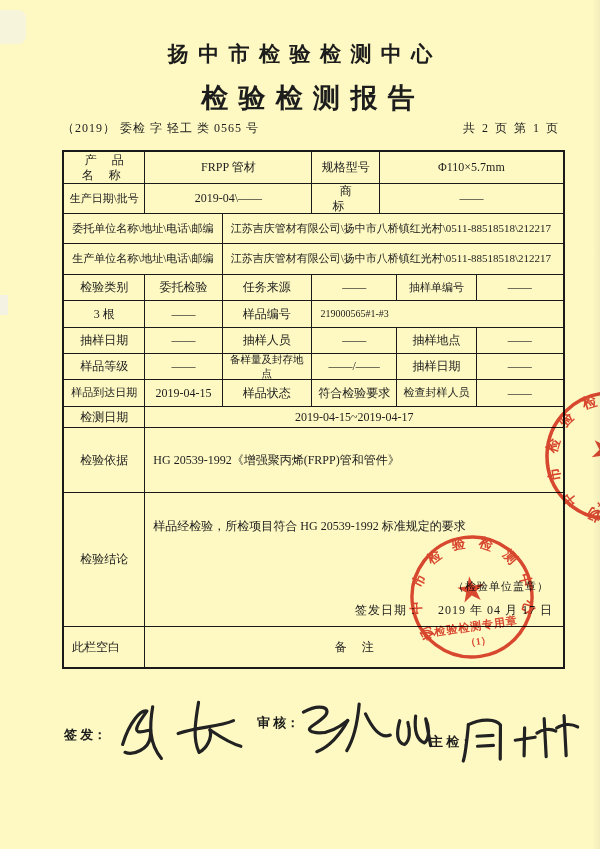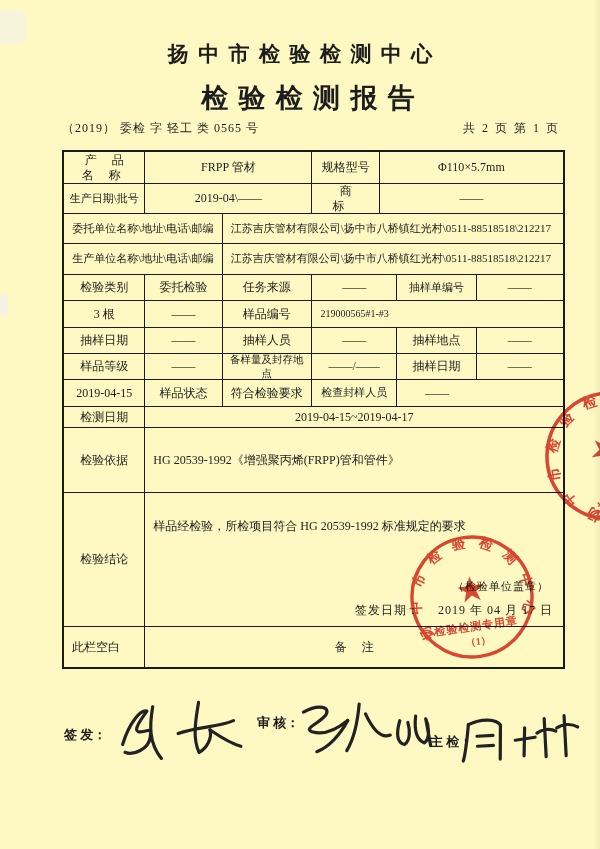--- a/index.html
+++ b/index.html
@@ -126,20 +126,21 @@
     <div class="trow rowC h28">
       <div class="cell">样品等级</div>
       <div class="cell">——</div>
       <div class="cell" style="font-size:10.5px;">备样量及封存地点</div>
       <div class="cell">——/——</div>
       <div class="cell">抽样日期</div>
       <div class="cell">——</div>
     </div>
 
     <div class="trow rowC h29">
+      <div class="cell small">样品到达日期</div>
       <div class="cell">2019-04-15</div>
       <div class="cell">样品状态</div>
       <div class="cell">符合检验要求</div>
       <div class="cell small">检查封样人员</div>
       <div class="cell">——</div>
     </div>
 
     <div class="trow rowD h23">
       <div class="cell">检测日期</div>
       <div class="cell">2019-04-15~2019-04-17</div>

